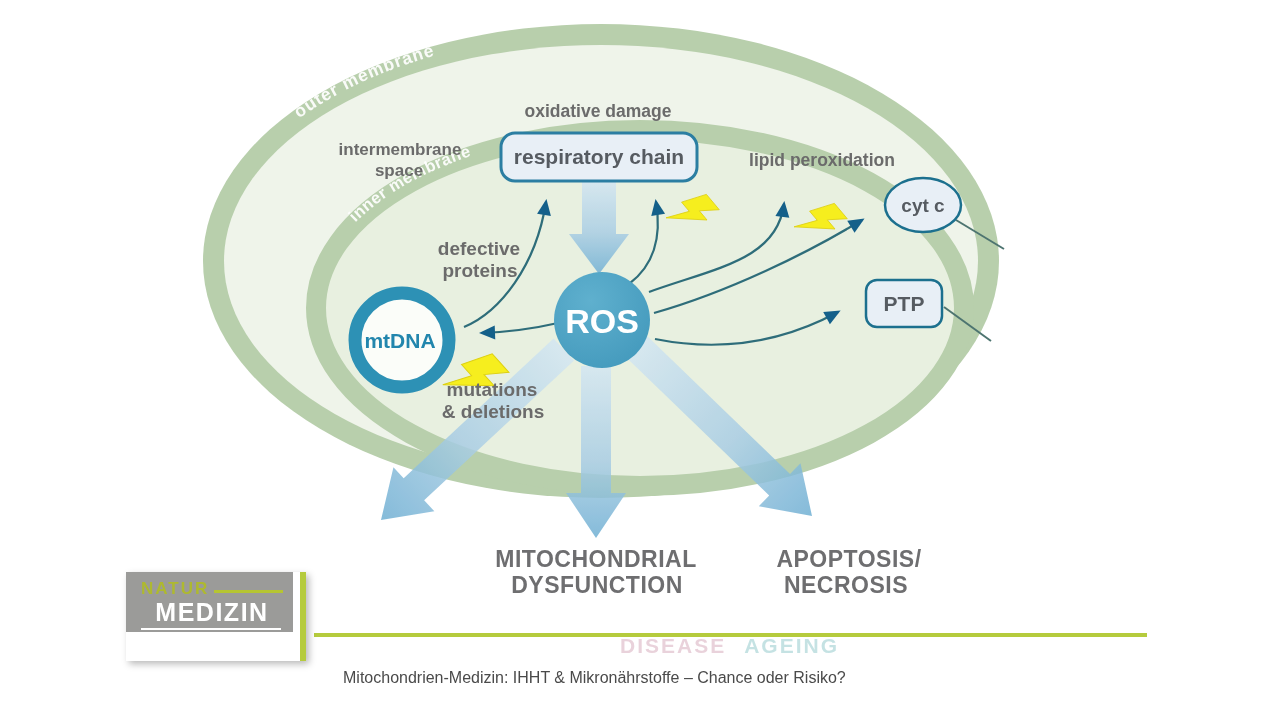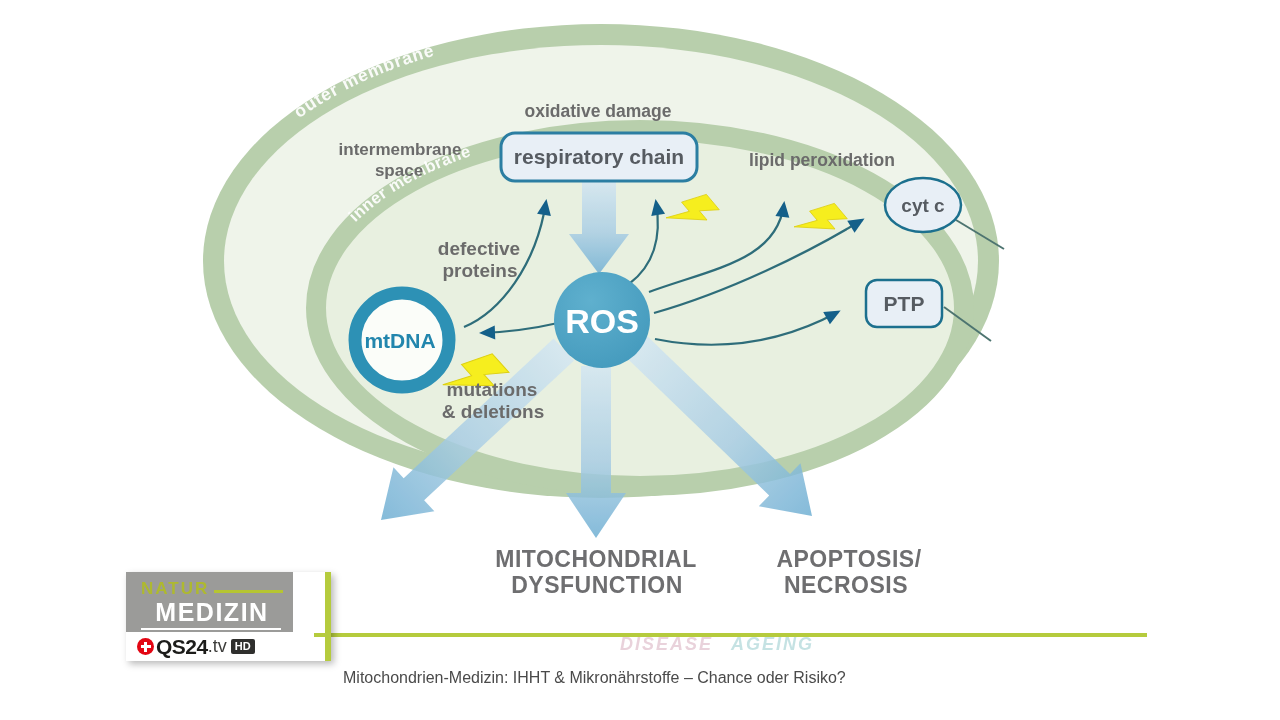--- a/index.html
+++ b/index.html
@@ -1,42 +1,42 @@
 <!DOCTYPE html>
 <html><head>
 <meta charset="utf-8">
 <style>
   html,body{margin:0;padding:0;background:#ffffff;}
   #stage{position:relative;width:1280px;height:720px;background:#ffffff;overflow:hidden;
          font-family:"Liberation Sans", sans-serif;}
   #diagram-svg{position:absolute;left:0;top:0;}
 
   
-  .logo{position:absolute;left:126px;top:572px;width:205px;height:89px;
+  .logo{position:absolute;left:126px;top:572px;width:180px;height:89px;
         box-shadow:3px 3px 7px rgba(0,0,0,.28);}
   .logo-gray{position:absolute;left:0;top:0;width:167px;height:60px;background:#9b9b99;
              box-sizing:border-box;padding:8px 10px 0 15px;}
   .logo-row1{display:flex;align-items:center;}
   .logo-natur{color:#aeb92f;font-size:17px;font-weight:bold;letter-spacing:2px;line-height:1;}
   .logo-natur-line{flex:1;height:3px;background:#b6c532;margin-left:5px;margin-top:6px;}
   .logo-medizin{color:#ffffff;font-size:25px;font-weight:bold;letter-spacing:1.5px;line-height:1;margin-top:3px;text-align:center;}
   .logo-medizin-line{height:2px;background:#ffffff;margin-top:3px;width:140px;}
   .logo-white{position:absolute;left:0;top:60px;width:167px;height:29px;background:#ffffff;
               display:flex;align-items:center;padding-left:11px;box-sizing:border-box;}
   .swiss-cross{width:17px;height:17px;border-radius:50%;background:#e30613;position:relative;flex:0 0 auto;}
   .swiss-cross::before{content:"";position:absolute;left:3.5px;top:7px;width:10px;height:3px;background:#fff;}
   .swiss-cross::after{content:"";position:absolute;left:7px;top:3.5px;width:3px;height:10px;background:#fff;}
   .qs24{font-size:21px;font-weight:bold;color:#1c1c1a;letter-spacing:-0.5px;margin-left:2px;}
   .tv{font-size:18px;color:#3c3c3a;}
   .hd-badge{background:#2f2f2d;color:#ffffff;font-size:11px;font-weight:bold;
             padding:1px 4px;border-radius:2px;margin-left:4px;line-height:1.2;}
   .lime-bar{position:absolute;right:0;top:0;width:6px;height:89px;background:#b5cb3d;}
 
   .green-line{position:absolute;left:314px;top:633px;width:833px;height:4px;background:#b5cb3d;}
-  .watermark{position:absolute;left:620px;top:634px;font-size:18px;font-weight:bold;letter-spacing:2px;font-style:italic;}
+  .watermark{position:absolute;left:620px;top:634px;font-size:21px;font-weight:bold;letter-spacing:2px;}
   .wm1{color:#d8aebe;opacity:.55;}
   .wm2{color:#9fd0d2;opacity:.6;margin-left:18px;}
   .caption{position:absolute;left:343px;top:641px;font-size:16px;color:#4a4a4a;margin-top:28px;}
 </style>
 </head>
 <body>
 
 <div id="stage">
 
   <svg id="diagram-svg" width="1280" height="720" viewBox="0 0 1280 720" xmlns="http://www.w3.org/2000/svg" xmlns:xlink="http://www.w3.org/1999/xlink">
@@ -137,22 +137,16 @@
 
   <div class="logo">
     <div class="logo-gray">
       <div class="logo-row1">
         <span class="logo-natur">NATUR</span>
         <span class="logo-natur-line"></span>
       </div>
       <div class="logo-medizin">MEDIZIN</div>
       <div class="logo-medizin-line"></div>
     </div>
-    <div class="logo-white">
-      <span class="swiss-cross"></span>
-      <span class="qs24">QS24</span>
-      <span class="tv">.tv</span>
-      <span class="hd-badge">HD</span>
-    </div>
     <div class="lime-bar"></div>
   </div>
 
 </div>
 
 </body></html>

